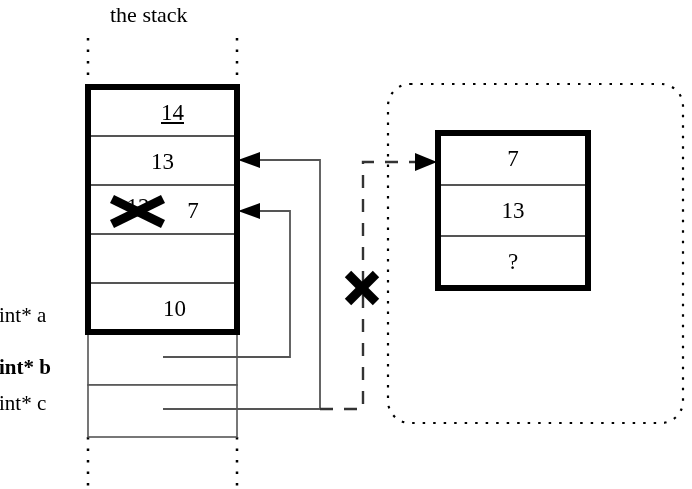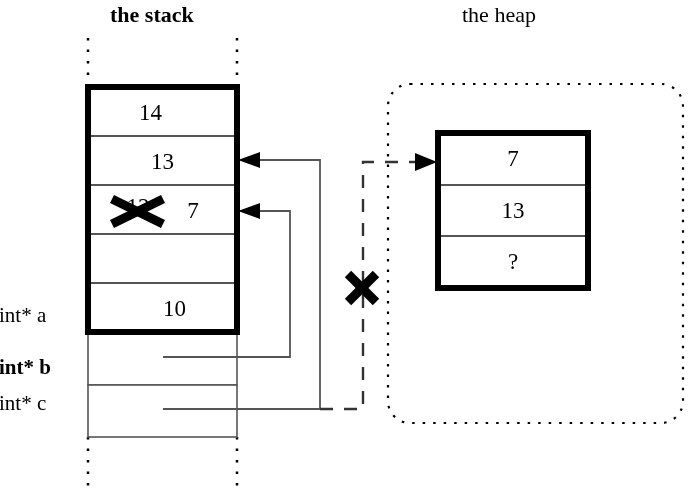--- a/index.html
+++ b/index.html
@@ -22,21 +22,21 @@
     width: 692px;
     height: 489px;
   }
   .ttl {
     position: absolute;
     font-family: "Liberation Serif", "DejaVu Serif", serif;
     font-size: 22px;
     color: #000000;
     white-space: nowrap;
   }
-  #title-stack { left: 110px; top: 2px; font-weight: bold; }
+  #title-stack { left: 110px; top: 2px; }
   #title-heap  { left: 462px; top: 2px; }
 
   .cellval {
     position: absolute;
     font-family: "Liberation Serif", "DejaVu Serif", serif;
     font-size: 23px;
     color: #000000;
     text-align: center;
     white-space: nowrap;
   }
@@ -49,21 +49,20 @@
     margin-top: 7px;
   }
 </style>
 </head>
 <body>
 
 <div id="canvas">
 
   <div class="ttl" id="title-stack">the stack</div>
 
-  <div class="ttl" id="title-heap">the heap</div>
 
   <svg class="layer" viewBox="0 0 692 489">
 
     <line x1="88" y1="38" x2="88" y2="86" stroke="#000" stroke-width="2.5" stroke-dasharray="2.5 9"></line>
     <line x1="237" y1="38" x2="237" y2="86" stroke="#000" stroke-width="2.5" stroke-dasharray="2.5 9"></line>
 
     <line x1="88" y1="437" x2="88" y2="486" stroke="#000" stroke-width="2.5" stroke-dasharray="2.5 9"></line>
     <line x1="237" y1="437" x2="237" y2="486" stroke="#000" stroke-width="2.5" stroke-dasharray="2.5 9"></line>
 
     <rect x="88" y="333" width="149" height="52" fill="#ffffff" stroke="#555555" stroke-width="1.6"></rect>
@@ -94,21 +93,21 @@
       <line x1="348" y1="274" x2="376" y2="302" stroke="#000000" stroke-width="9" stroke-linecap="butt"></line>
       <line x1="376" y1="274" x2="348" y2="302" stroke="#000000" stroke-width="9" stroke-linecap="butt"></line>
     </g>
 
     <g>
       <line x1="112" y1="199" x2="163" y2="224" stroke="#000000" stroke-width="9" stroke-linecap="butt"></line>
       <line x1="163" y1="199" x2="112" y2="224" stroke="#000000" stroke-width="9" stroke-linecap="butt"></line>
     </g>
   </svg>
 
-  <div class="cellval" style="left:76px; top:100px; width:149px;">14</div>
+  <div class="cellval" style="left:98px; top:100px; width:149px;text-decoration:underline;">14</div>
 
   <div class="cellval" style="left:88px; top:149px; width:149px;">13</div>
 
   <div class="cellval" style="left:103px; top:194px; width:70px;">12</div>
 
   <div class="cellval" style="left:168px; top:198px; width:50px;">7</div>
 
 
   <div class="cellval" style="left:100px; top:296px; width:149px;">10</div>
 

